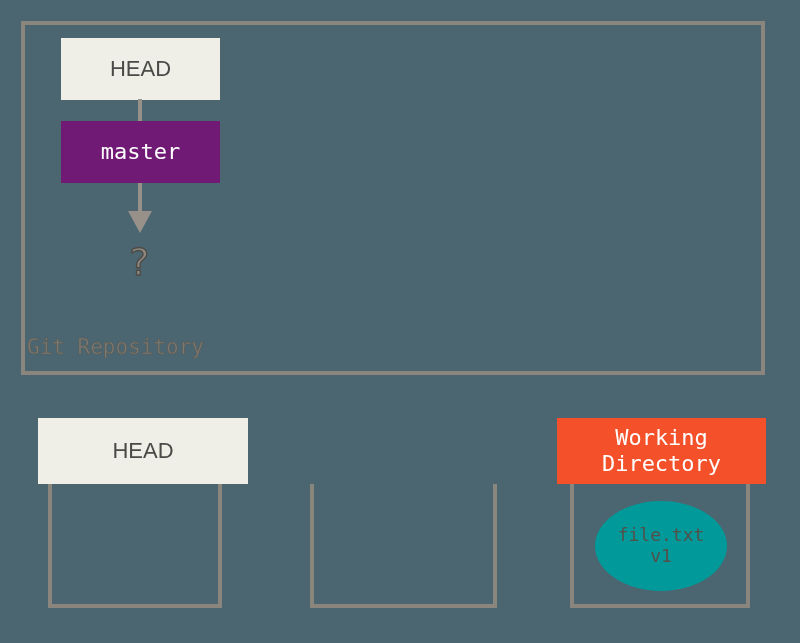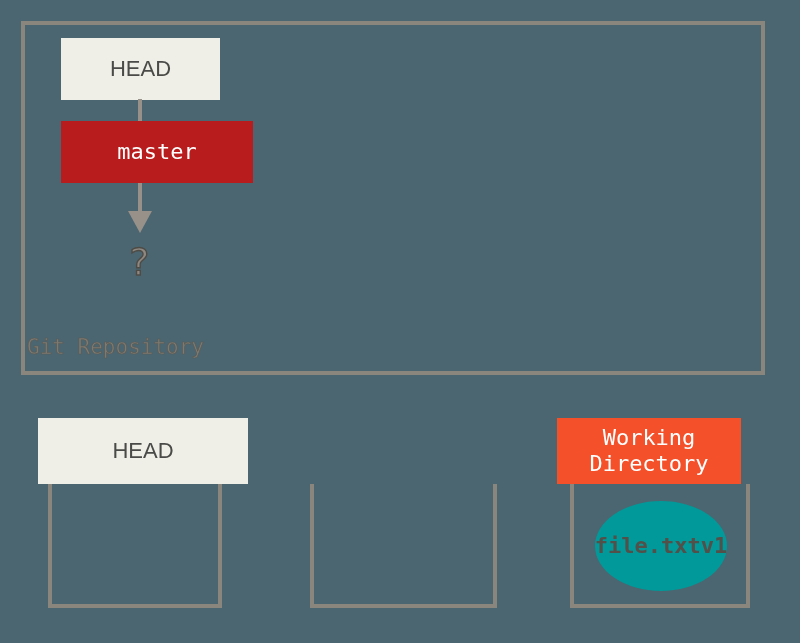--- a/index.html
+++ b/index.html
@@ -55,23 +55,23 @@
     width: 159px;
     height: 62px;
     background: #efefe7;
     color: #4a4a48;
     font-family: "Liberation Sans", sans-serif;
     font-size: 22px;
   }
   .box-master {
     left: 61px;
     top: 121px;
-    width: 192px;
+    width: 159px;
     height: 62px;
-    background: #b91c1c;
+    background: #701a75;
     color: #ffffff;
     font-family: "DejaVu Sans Mono", monospace;
     font-size: 22px;
   }
 
   
   .conn {
     position: absolute;
     background: #97918a;
     width: 4px;
@@ -140,44 +140,43 @@
   
   .index-header {
     left: 300px; top: 418px; width: 208px; height: 66px;
     background: #019999;
     color: #ffffff;
   }
   .index-body { left: 310px; top: 484px; width: 187px; height: 124px; }
 
   
   .wd-header {
-    left: 557px; top: 418px; width: 184px; height: 66px;
+    left: 557px; top: 418px; width: 209px; height: 66px;
     background: #f4502a;
     color: #ffffff;
   }
   .wd-body { left: 570px; top: 484px; width: 180px; height: 124px; }
 
   .blob {
     position: absolute;
     left: 595px;
     top: 501px;
     width: 132px;
     height: 90px;
     border-radius: 50%;
     background: #019999;
     display: flex;
-    flex-direction: row;
+    flex-direction: column;
     align-items: center;
     justify-content: center;
     text-align: center;
     font-family: "DejaVu Sans Mono", monospace;
-    font-size: 22px;
+    font-size: 18px;
     line-height: 1.16;
     color: #53504a;
-    font-weight: bold;
   }
 </style>
 </head>
 <body>
 
 <div id="canvas">
 
   <div class="repo-frame"></div>
   <div class="repo-label">Git Repository</div>
 

